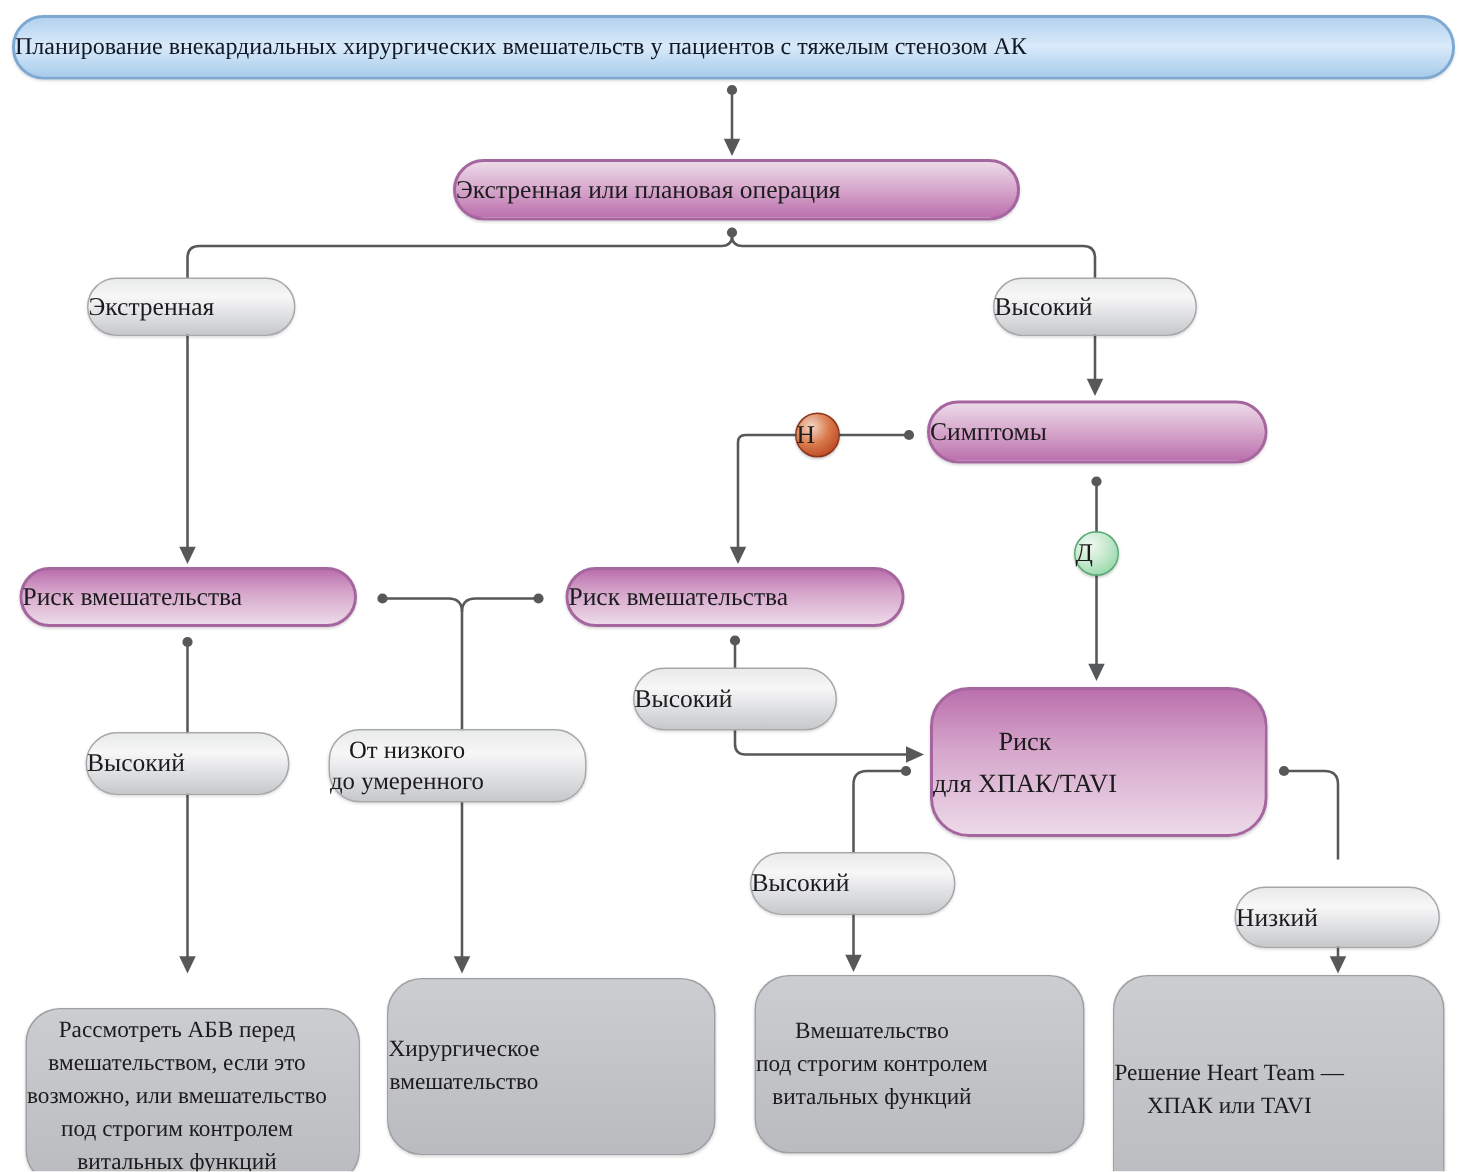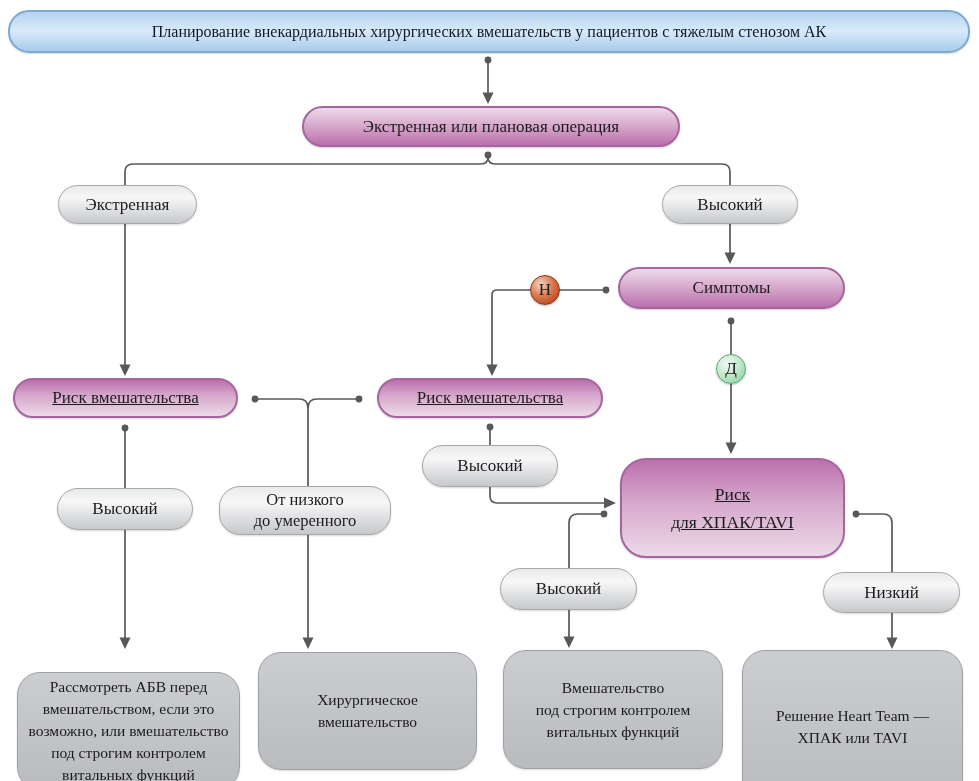--- a/index.html
+++ b/index.html
@@ -6,39 +6,38 @@
   #canvas{
     position:relative;width:979px;height:781px;background:#ffffff;overflow:hidden;
     font-family:"Liberation Serif","DejaVu Serif",serif;color:var(--text,#1b1b1d);
   }
   svg.connectors{position:absolute;left:0;top:0;z-index:1;}
   svg.connectors .line{stroke:var(--line,#57585a);stroke-width:1.7;fill:none;}
   svg.connectors .dot{fill:var(--line,#57585a);stroke:none;}
   svg.connectors .arrow{fill:var(--line,#57585a);stroke:none;}
   .node{
     position:absolute;z-index:2;box-sizing:border-box;
-    display:flex;align-items:center;justify-content:center;text-align:center;
+    display:flex;align-items:center;justify-content:flex-start;text-align:center;
   }
   .label{white-space:pre-line;line-height:1.25;}
   .banner{
     background:linear-gradient(180deg,var(--banner-top) 0%,var(--banner-mid) 48%,var(--banner-bottom) 100%);
     border:2px solid var(--banner-border);border-radius:21px;
     font-size:16px;color:var(--banner-text,#101826);
     box-shadow:0 1px 2px rgba(0,0,0,.15);
   }
   .pill-purple{ 
     background:linear-gradient(180deg,var(--purple-pale) 0%,var(--purple-mid) 50%,var(--purple-deep) 100%);
     border:2px solid var(--purple-border);border-radius:21px;font-size:17px;
     box-shadow:0 1px 2px rgba(0,0,0,.18);
   }
   .box-purple{ 
     background:linear-gradient(180deg,var(--purple-deep) 0%,var(--purple-mid) 42%,var(--purple-pale) 100%);
     border:2px solid var(--purple-border);border-radius:21px;font-size:17px;
     box-shadow:0 1px 2px rgba(0,0,0,.18);
-    text-decoration:underline;
   }
   .big-purple{border-radius:26px;font-size:17.5px;}
   .big-purple .label{line-height:1.6;}
   .pill-gray{
     background:linear-gradient(180deg,var(--gray-top) 0%,var(--gray-mid) 32%,var(--gray-bottom) 100%);
     border:1.5px solid var(--gray-border);border-radius:21px;font-size:17px;
     box-shadow:0 1px 2px rgba(0,0,0,.15);
   }
   .box-outcome{
     background:linear-gradient(180deg,var(--outcome-top) 0%,var(--outcome-bottom) 100%);
@@ -163,21 +162,21 @@
 
   <div class="node box-purple big-purple" style="left:620px;top:458px;width:225px;height:100px;">
     <span class="label">Риск
 для ХПАК/TAVI</span>
   </div>
 
   <div class="node pill-gray" style="left:500px;top:568px;width:137px;height:42px;">
     <span class="label">Высокий</span>
   </div>
 
-  <div class="node pill-gray" style="left:823px;top:572px;width:137px;height:41px;">
+  <div class="node pill-gray" style="left:823px;top:591px;width:137px;height:41px;">
     <span class="label">Низкий</span>
   </div>
 
   <div class="node box-outcome" style="left:17px;top:652px;width:223px;height:118px;margin-top:20px;">
     <span class="label">Рассмотреть АБВ перед
 вмешательством, если это
 возможно, или вмешательство
 под строгим контролем
 витальных функций</span>
   </div>

